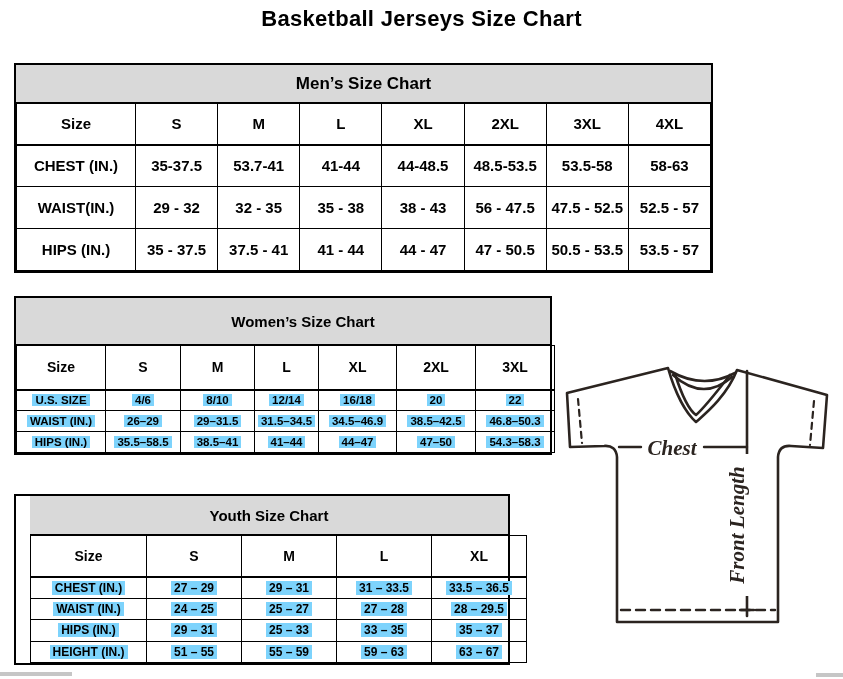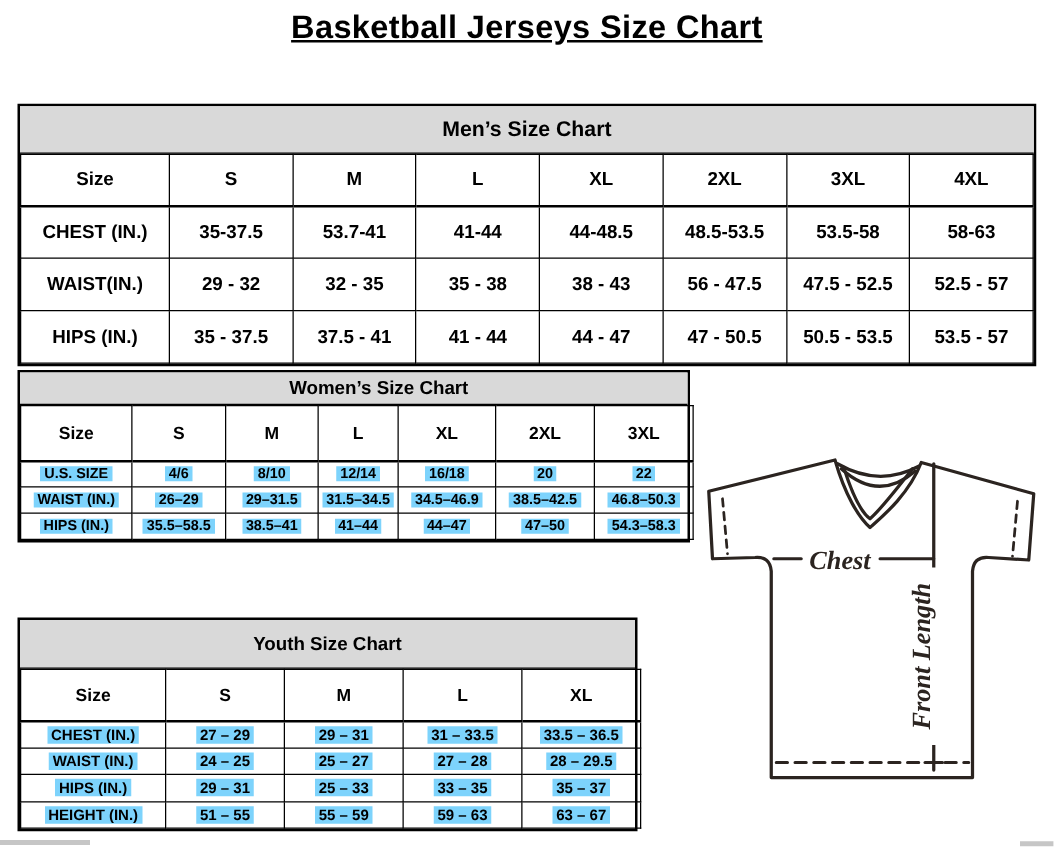--- a/index.html
+++ b/index.html
@@ -3,48 +3,48 @@
 <meta charset="utf-8">
 <style>
   * { margin:0; padding:0; box-sizing:border-box; }
   html,body { background:#ffffff; }
   .page {
     position:relative; width:843px; height:679px; background:#fff;
     font-family:"Liberation Sans", sans-serif; color:#000; overflow:hidden;
   }
   .page-title {
     position:absolute; top:6px; left:0; width:100%;
-    text-align:center; font-size:26px; font-weight:bold; letter-spacing:.3px;text-decoration:underline;
+    text-align:center; font-size:22px; font-weight:bold; letter-spacing:.3px;
   }
   .size-table { position:absolute; border:2px solid #000; background:#fff; }
   .size-table .bar {
     display:flex; align-items:center; justify-content:center;
     background:#d9d9d9; border-bottom:1.5px solid #000; font-weight:bold;
   }
   table { border-collapse:collapse; width:100%; table-layout:fixed; }
   th, td {
     border:1.5px solid #000; text-align:center; vertical-align:middle;
     font-weight:bold; padding:0; overflow:hidden; white-space:nowrap;
   }
   thead th { border-bottom:2.5px solid #000; }
 
   
-  .men { left:14px; top:63px; width:815px;margin-top:20px; }
+  .men { left:14px; top:63px; width:699px; }
   .men .bar { height:38px; font-size:17px; }
   .men thead th { height:41px; font-size:15px; }
   .men tbody th, .men tbody td { height:42px; font-size:15px; }
 
   
   .women { left:14px; top:296px; width:538px; }
-  .women .bar { height:26px; font-size:15px;padding-left:40px; }
+  .women .bar { height:47px; font-size:15px;padding-left:40px; }
   .women thead th { height:44px; font-size:14px; }
   .women tbody th, .women tbody td { height:21px; font-size:11.5px; }
 
   
-  .youth { left:14px; top:494px; width:496px; }
+  .youth { left:14px; top:494px; width:496px;padding-left:14px; }
   .youth .bar { height:39px; font-size:15px; }
   .youth thead th { height:41px; font-size:14px; }
   .youth tbody th, .youth tbody td { height:21.5px; font-size:12px; }
 
   .hl { background:#7dd3fc; padding:0 3px; }
 
   .jersey { position:absolute; left:557px; top:358px; width:286px; height:268px; }
 
   .scroll-frag { position:absolute; height:4px; background:#c6c6c6; }
   .scroll-frag.left  { left:0;    top:672px; width:72px; }

